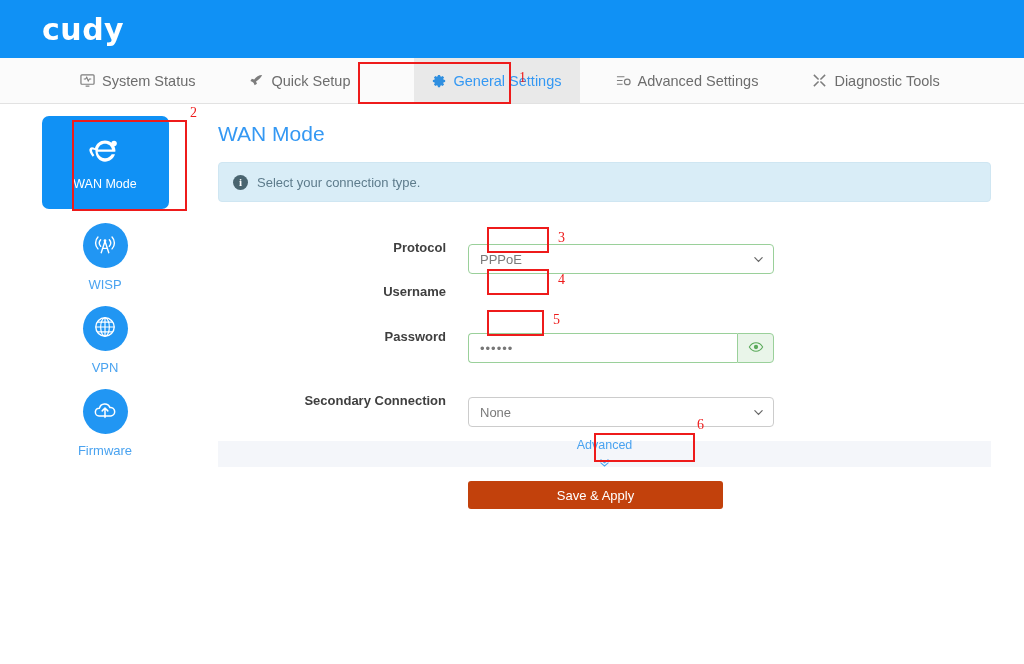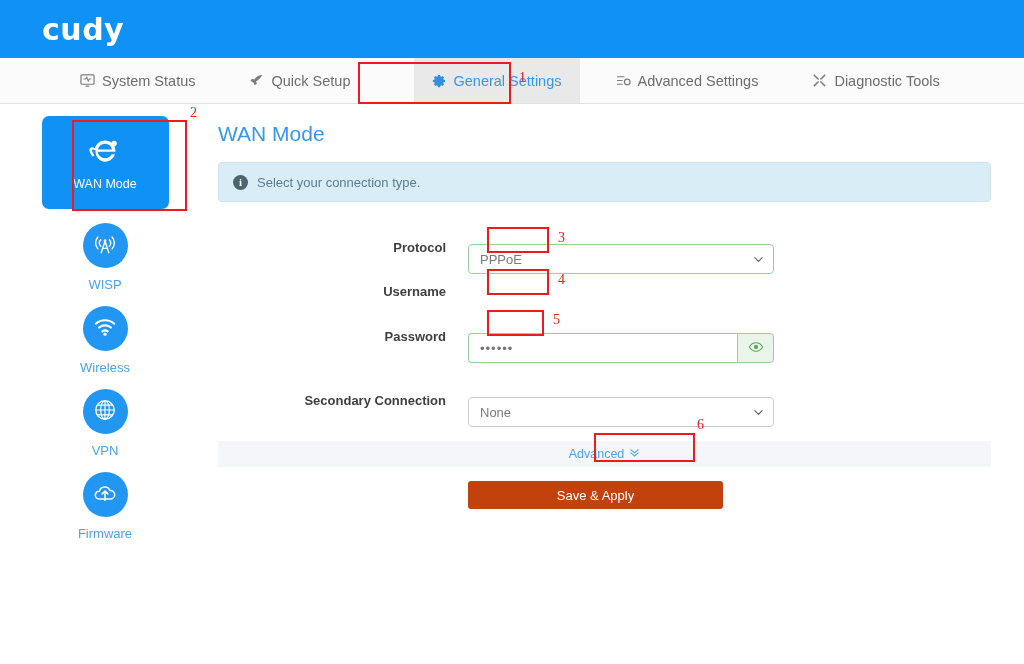--- a/index.html
+++ b/index.html
@@ -205,20 +205,21 @@
     margin-top:14px;
     background:#f4f6fa;
     height:26px;
     display:flex;
     align-items:center;
     justify-content:center;
     gap:5px;
     color:#4aa3f0;
     font-size:12.5px;
     cursor:pointer;
+    flex-direction:column;
   }
   .save-row {
     margin-top:14px;
     display:flex;
   }
   .save-spacer { width:250px; flex:none; }
   .save-btn {
     width:255px;
     height:28px;
     background:#c2410c;
@@ -338,31 +339,20 @@
           <svg width="26" height="26" viewBox="0 0 24 24">
             <path d="M5.5 5.5a8 8 0 0 0 0 11M18.5 5.5a8 8 0 0 1 0 11M8 8a4.5 4.5 0 0 0 0 6M16 8a4.5 4.5 0 0 1 0 6" stroke="#fff" stroke-width="1.3" fill="none" stroke-linecap="round"></path>
             <path d="M12 9.5L8.5 20M12 9.5L15.5 20M9.7 16h4.6" stroke="#fff" stroke-width="1.3" fill="none" stroke-linecap="round"></path>
             <circle cx="12" cy="9" r="1.3" fill="#fff"></circle>
           </svg>
         </span>
       </div>
       <div class="side-label">WISP</div>
     </div>
 
-    <div class="side-item">
-      <div class="side-circle">
-        <span>
-          <svg width="26" height="26" viewBox="0 0 24 24">
-            <path d="M3.5 9a13 13 0 0 1 17 0M6.5 12.5a8.5 8.5 0 0 1 11 0M9.5 16a4.2 4.2 0 0 1 5 0" stroke="#fff" stroke-width="1.9" fill="none" stroke-linecap="round"></path>
-            <circle cx="12" cy="18.6" r="1.5" fill="#fff"></circle>
-          </svg>
-        </span>
-      </div>
-      <div class="side-label">Wireless</div>
-    </div>
 
     <div class="side-item">
       <div class="side-circle">
         <span>
           <svg width="26" height="26" viewBox="0 0 24 24">
             <circle cx="12" cy="12" r="8.5" fill="none" stroke="#fff" stroke-width="1.3"></circle>
             <ellipse cx="12" cy="12" rx="4" ry="8.5" fill="none" stroke="#fff" stroke-width="1.1"></ellipse>
             <path d="M3.5 12h17M5 7.5h14M5 16.5h14M12 3.5v17" stroke="#fff" stroke-width="1.1" fill="none"></path>
           </svg>
         </span>

